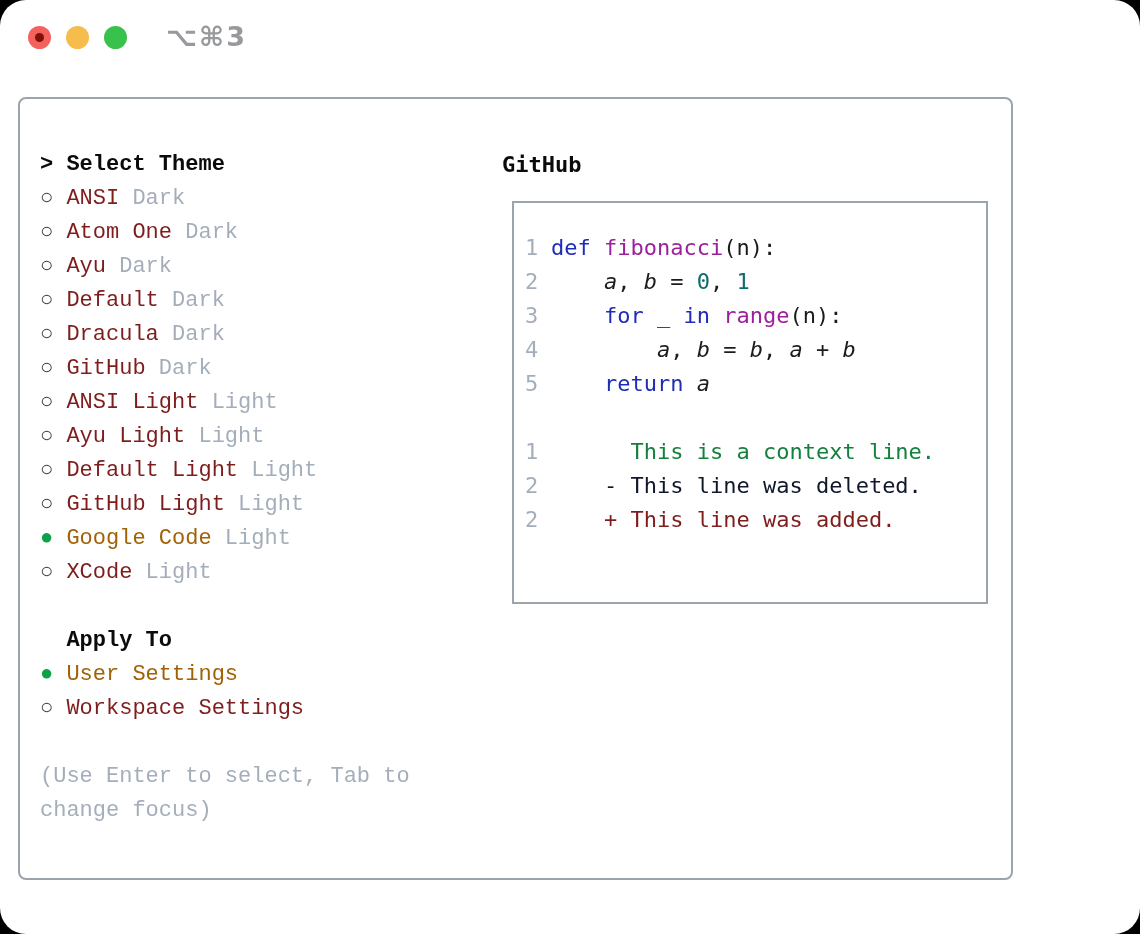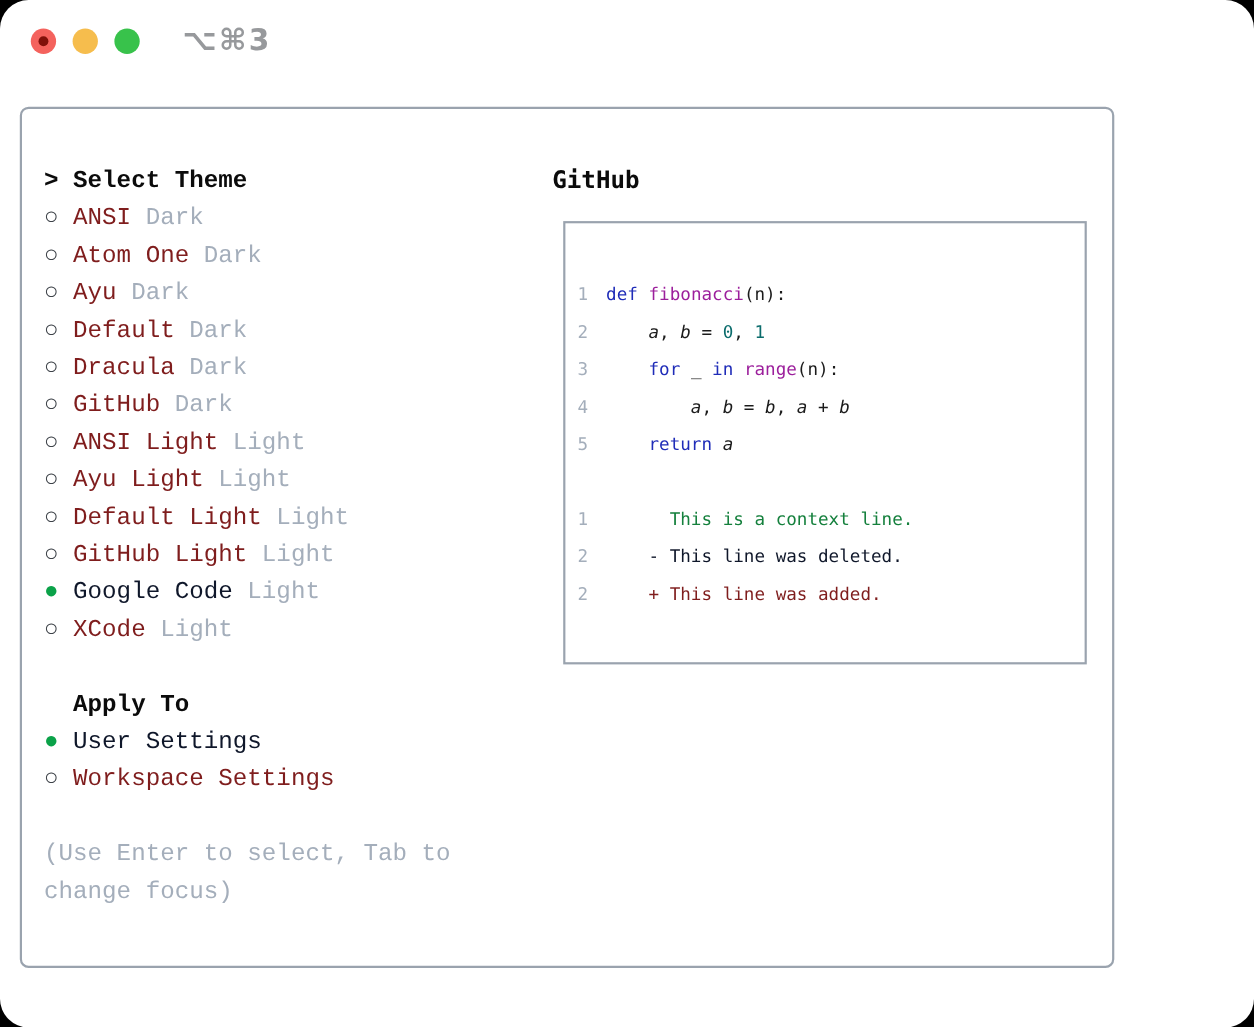--- a/index.html
+++ b/index.html
@@ -31,31 +31,31 @@
   .row{min-height:34px;}
   .preview-title{
     position:absolute;left:482px;top:49px;font-size:22px;line-height:34px;
     font-weight:700;color:#0b0b0b;white-space:pre;
   }
   .preview-box{
     position:absolute;left:492px;top:102px;width:476px;height:403px;
     box-sizing:border-box;border:2px solid #9aa3ae;background:#fff;overflow:hidden;
   }
   #preview-lines{
-    padding:48px 8px 0 11px;white-space:pre;font-size:16px;line-height:34px;
+    padding:28px 8px 0 11px;white-space:pre;font-size:22px;line-height:34px;
   }
   .pline{min-height:34px;}
   .ln{display:inline-block;width:26px;color:#a4aebb;}
   
   .c-hdr{color:#0b0b0b;font-weight:700;}
   .c-prompt{color:#0b0b0b;font-weight:700;}
   .c-radio{color:#3d4248;}
   .c-rsel{color:#0ba249;}
   .c-name{color:#7f1d1d;}
-  .c-grn{color:#0f172a;}
+  .c-grn{color:#a16207;}
   .c-dim{color:#a4aebb;margin-top:25px;}
   .c-kw{color:#1f2cb8;}
   .c-fn{color:#9c1f9c;}
   .c-lit{color:#0b6c6c;}
   .c-pl{color:#1b1b1b;}
   .c-var{color:#1b1b1b;font-style:italic;}
   .c-ctx{color:#15803d;}
   .c-del{color:#0f172a;}
   .c-add{color:#7f1d1d;}
 </style>

